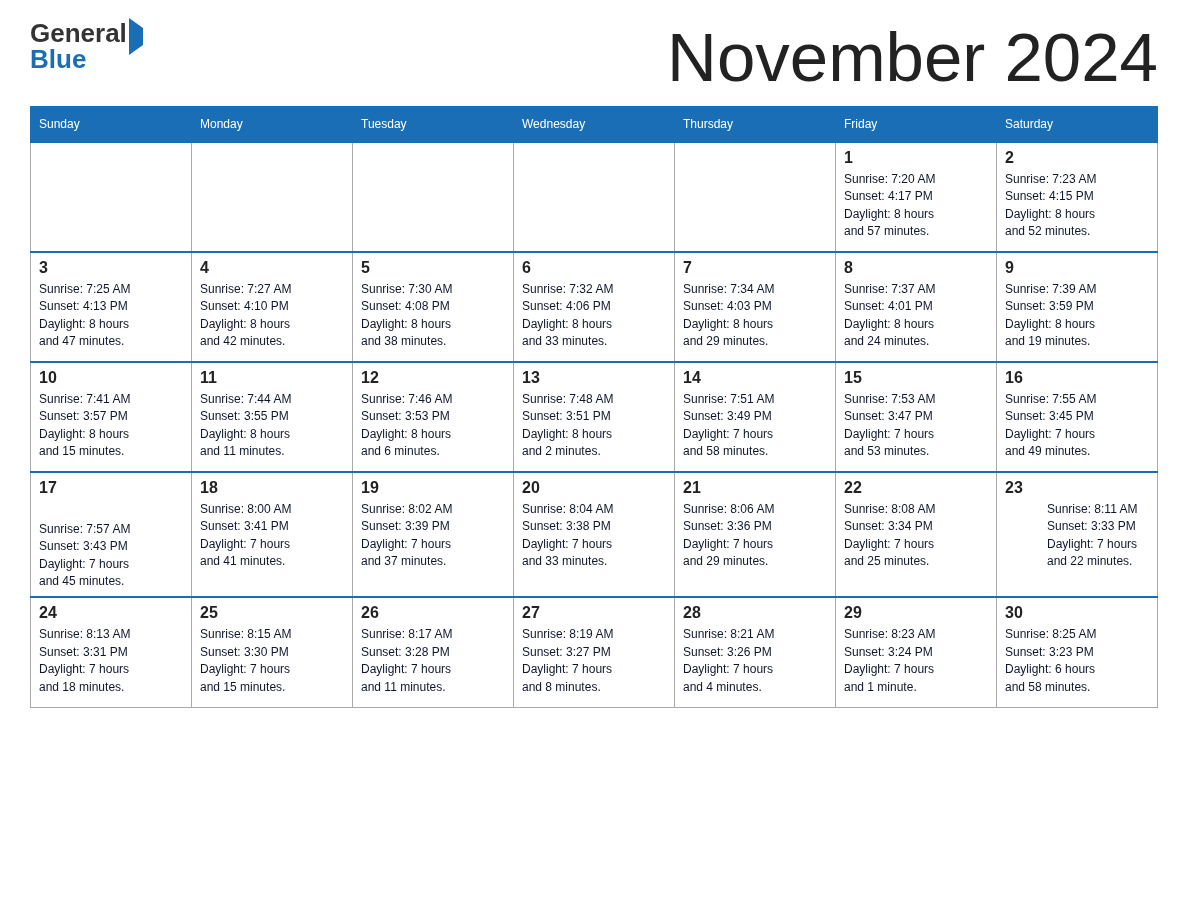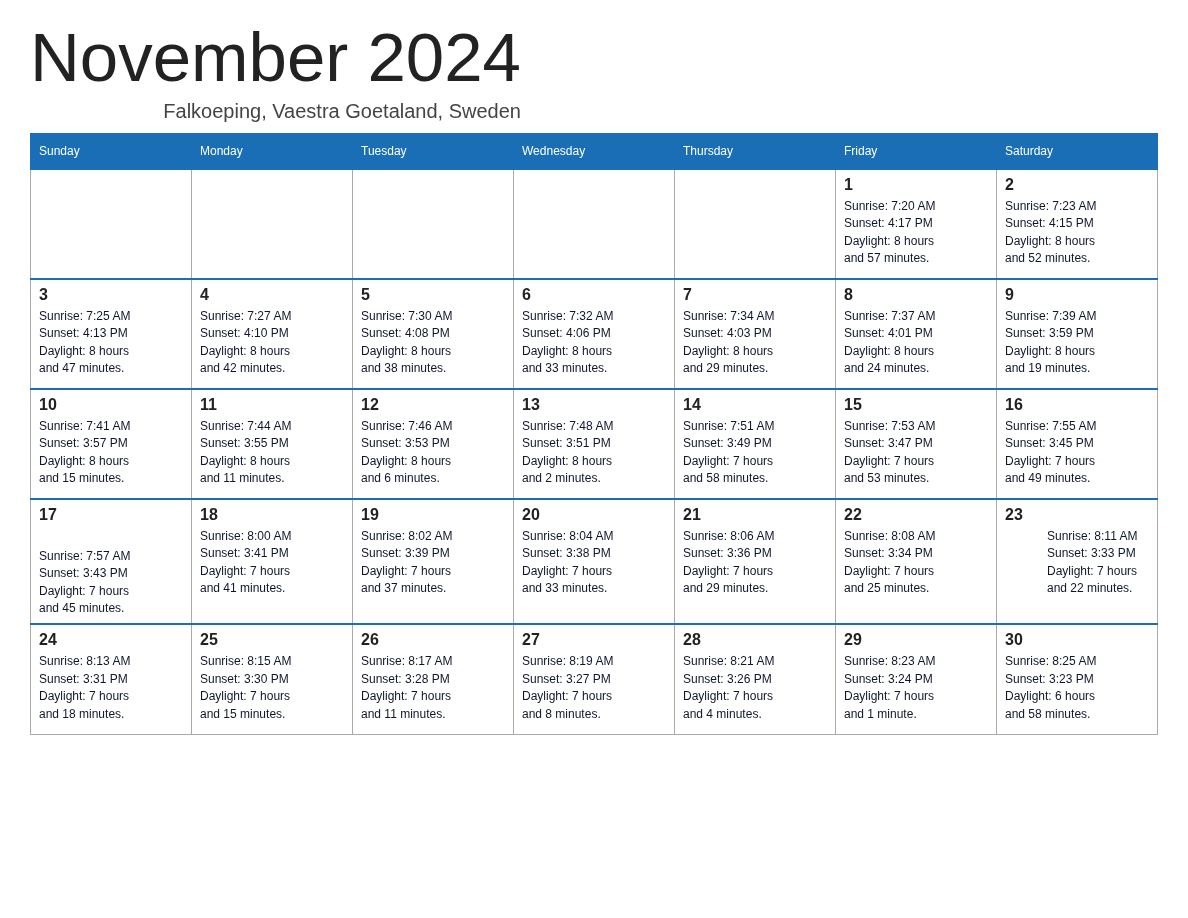--- a/index.html
+++ b/index.html
@@ -91,23 +91,28 @@
       line-height: 1.45;
     }
     .empty-cell {
       background: #f9f9f9;
     }
   </style>
 </head>
 <body>
 
 <div class="header">
+  <div class="logo">
+    <div style="line-height:1">
+      <span class="logo-text-general">General</span><span class="logo-arrow"></span><br>
+      <span class="logo-text-blue">Blue</span>
+    </div>
+  </div>
   <div class="title-section">
     <div class="month-title">November 2024</div>
-    <div class="location-title">Falkoeping, Vaestra Goetaland, Sweden</div>
   </div>
 </div>
 
 <table class="calendar">
   <thead>
     <tr>
       <th>Sunday</th>
       <th>Monday</th>
       <th>Tuesday</th>
       <th>Wednesday</th>

